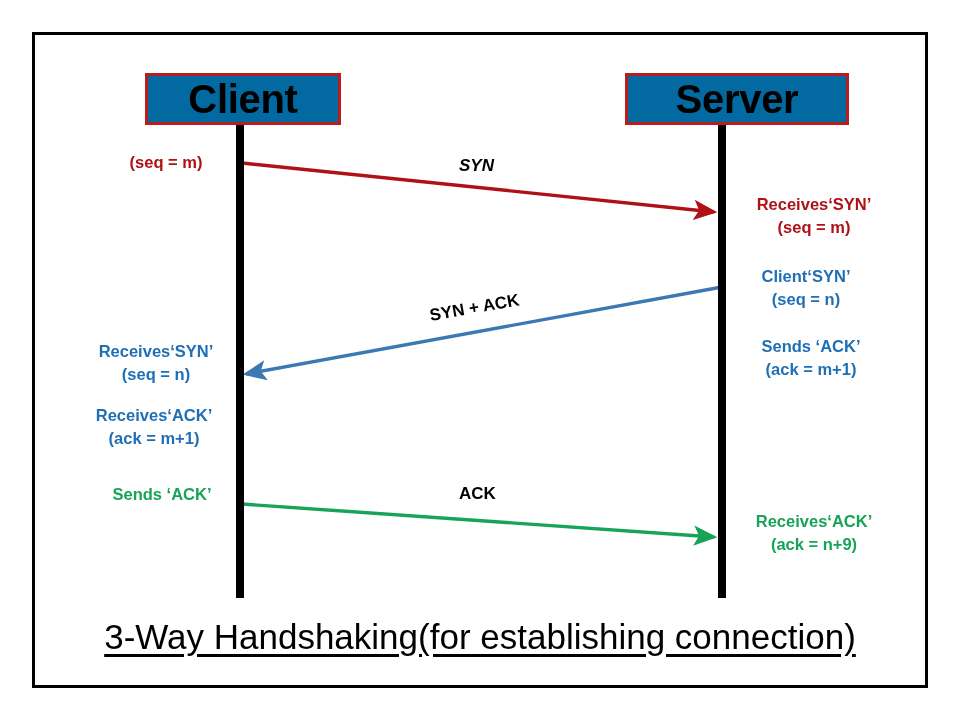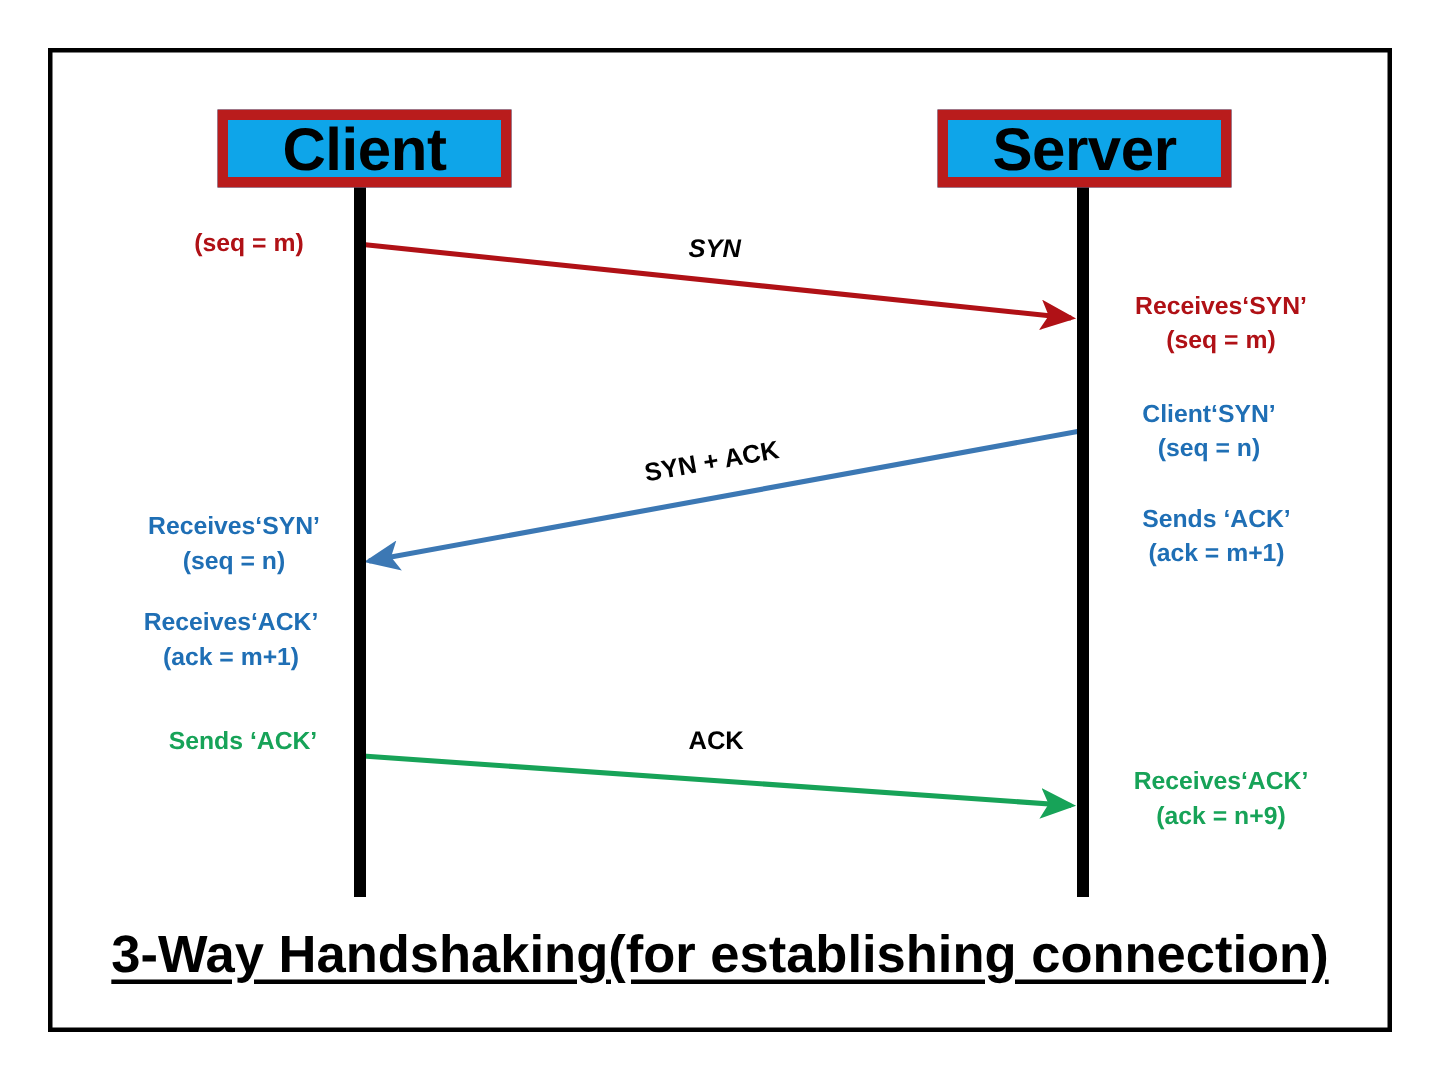--- a/index.html
+++ b/index.html
@@ -29,35 +29,35 @@
     position: absolute;
     left: 0;
     top: 0;
     width: 960px;
     height: 720px;
     pointer-events: none;
   }
   .node-box {
     position: absolute;
     box-sizing: border-box;
-    border: 7px solid #b91c1c;
-    background: #0ea5e9;
+    border: 3px solid #b91c1c;
+    background: #0369a1;
     display: flex;
-    align-items: flex-start;
+    align-items: center;
     justify-content: center;
   }
   .node-box .node-label {
     font-size: 40px;
     font-weight: bold;
     color: #000000;
     letter-spacing: -0.3px;
     line-height: 1;
   }
   #client-box { left: 145px; top: 73px; width: 196px; height: 52px; }
-  #server-box { left: 625px; top: 73px; width: 196px; height: 52px; }
+  #server-box { left: 625px; top: 73px; width: 224px; height: 52px; }
 
   .lifeline {
     position: absolute;
     width: 8px;
     background: #000000;
     top: 122px;
     height: 476px;
   }
   #client-lifeline { left: 236px; }
   #server-lifeline { left: 718px; }
@@ -84,21 +84,21 @@
   }
   #syn-ack-label { transform: rotate(-10deg); transform-origin: left center; }
 
   .title {
     position: absolute;
     left: 46px;
     top: 617px;
     width: 868px;
     text-align: center;
     font-size: 35px;
-    font-weight: bold;
+    font-weight: normal;
     color: #000000;
     text-decoration: underline;
     text-underline-offset: 5px;
     white-space: nowrap;
   }
 </style>
 </head>
 <body>
 
 <div id="canvas">

